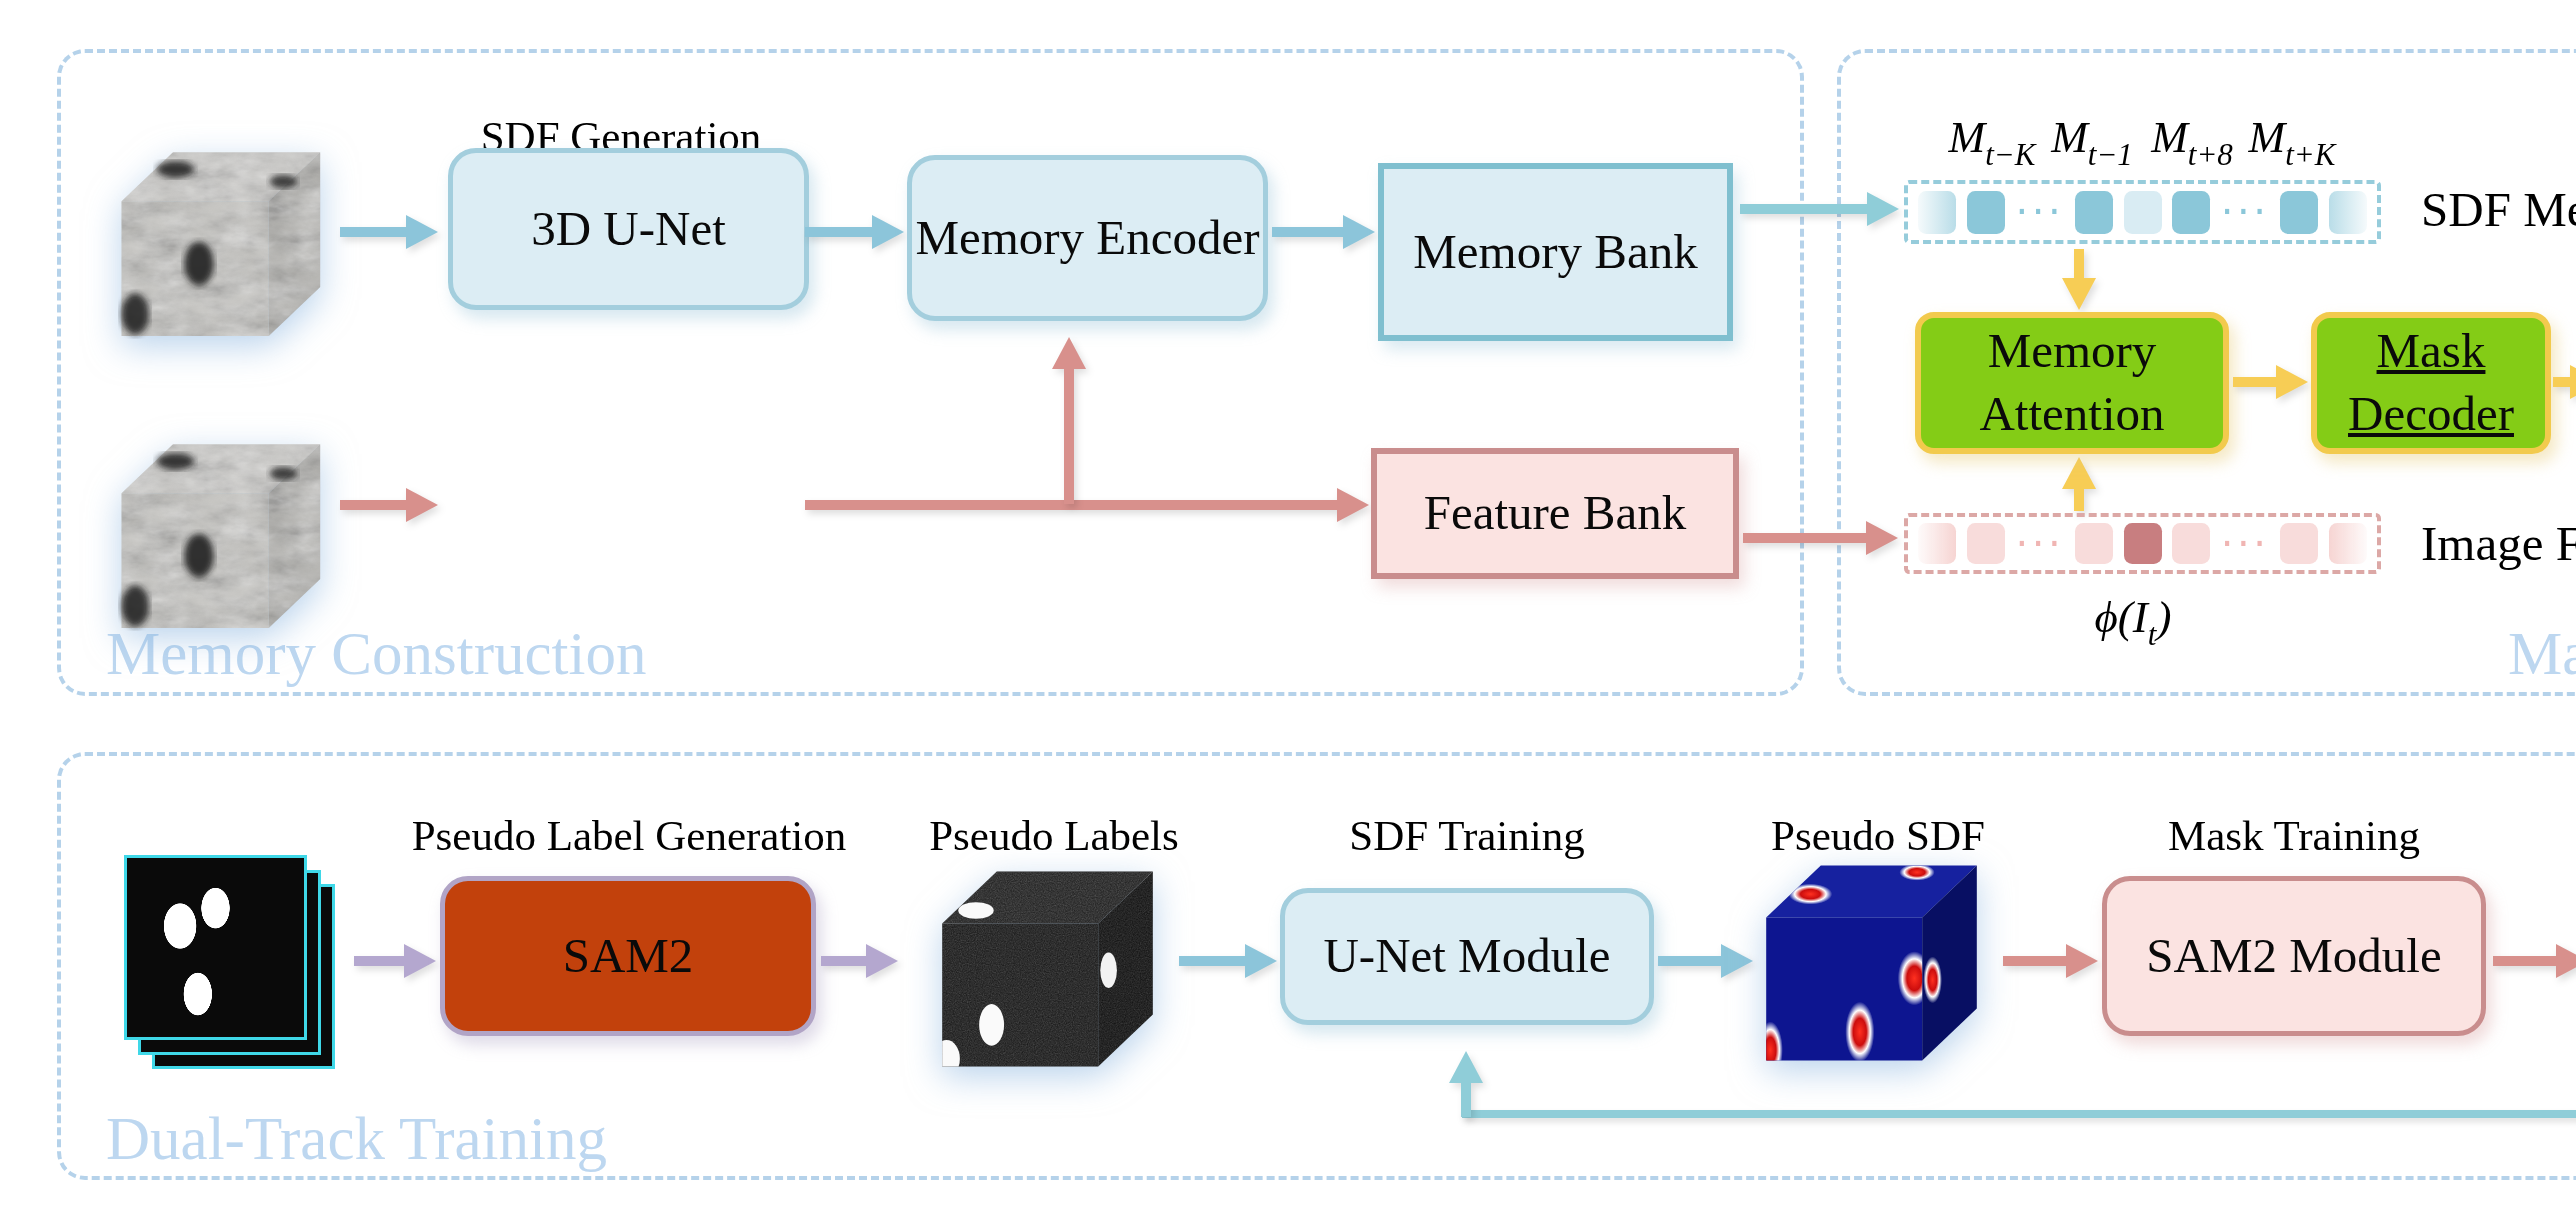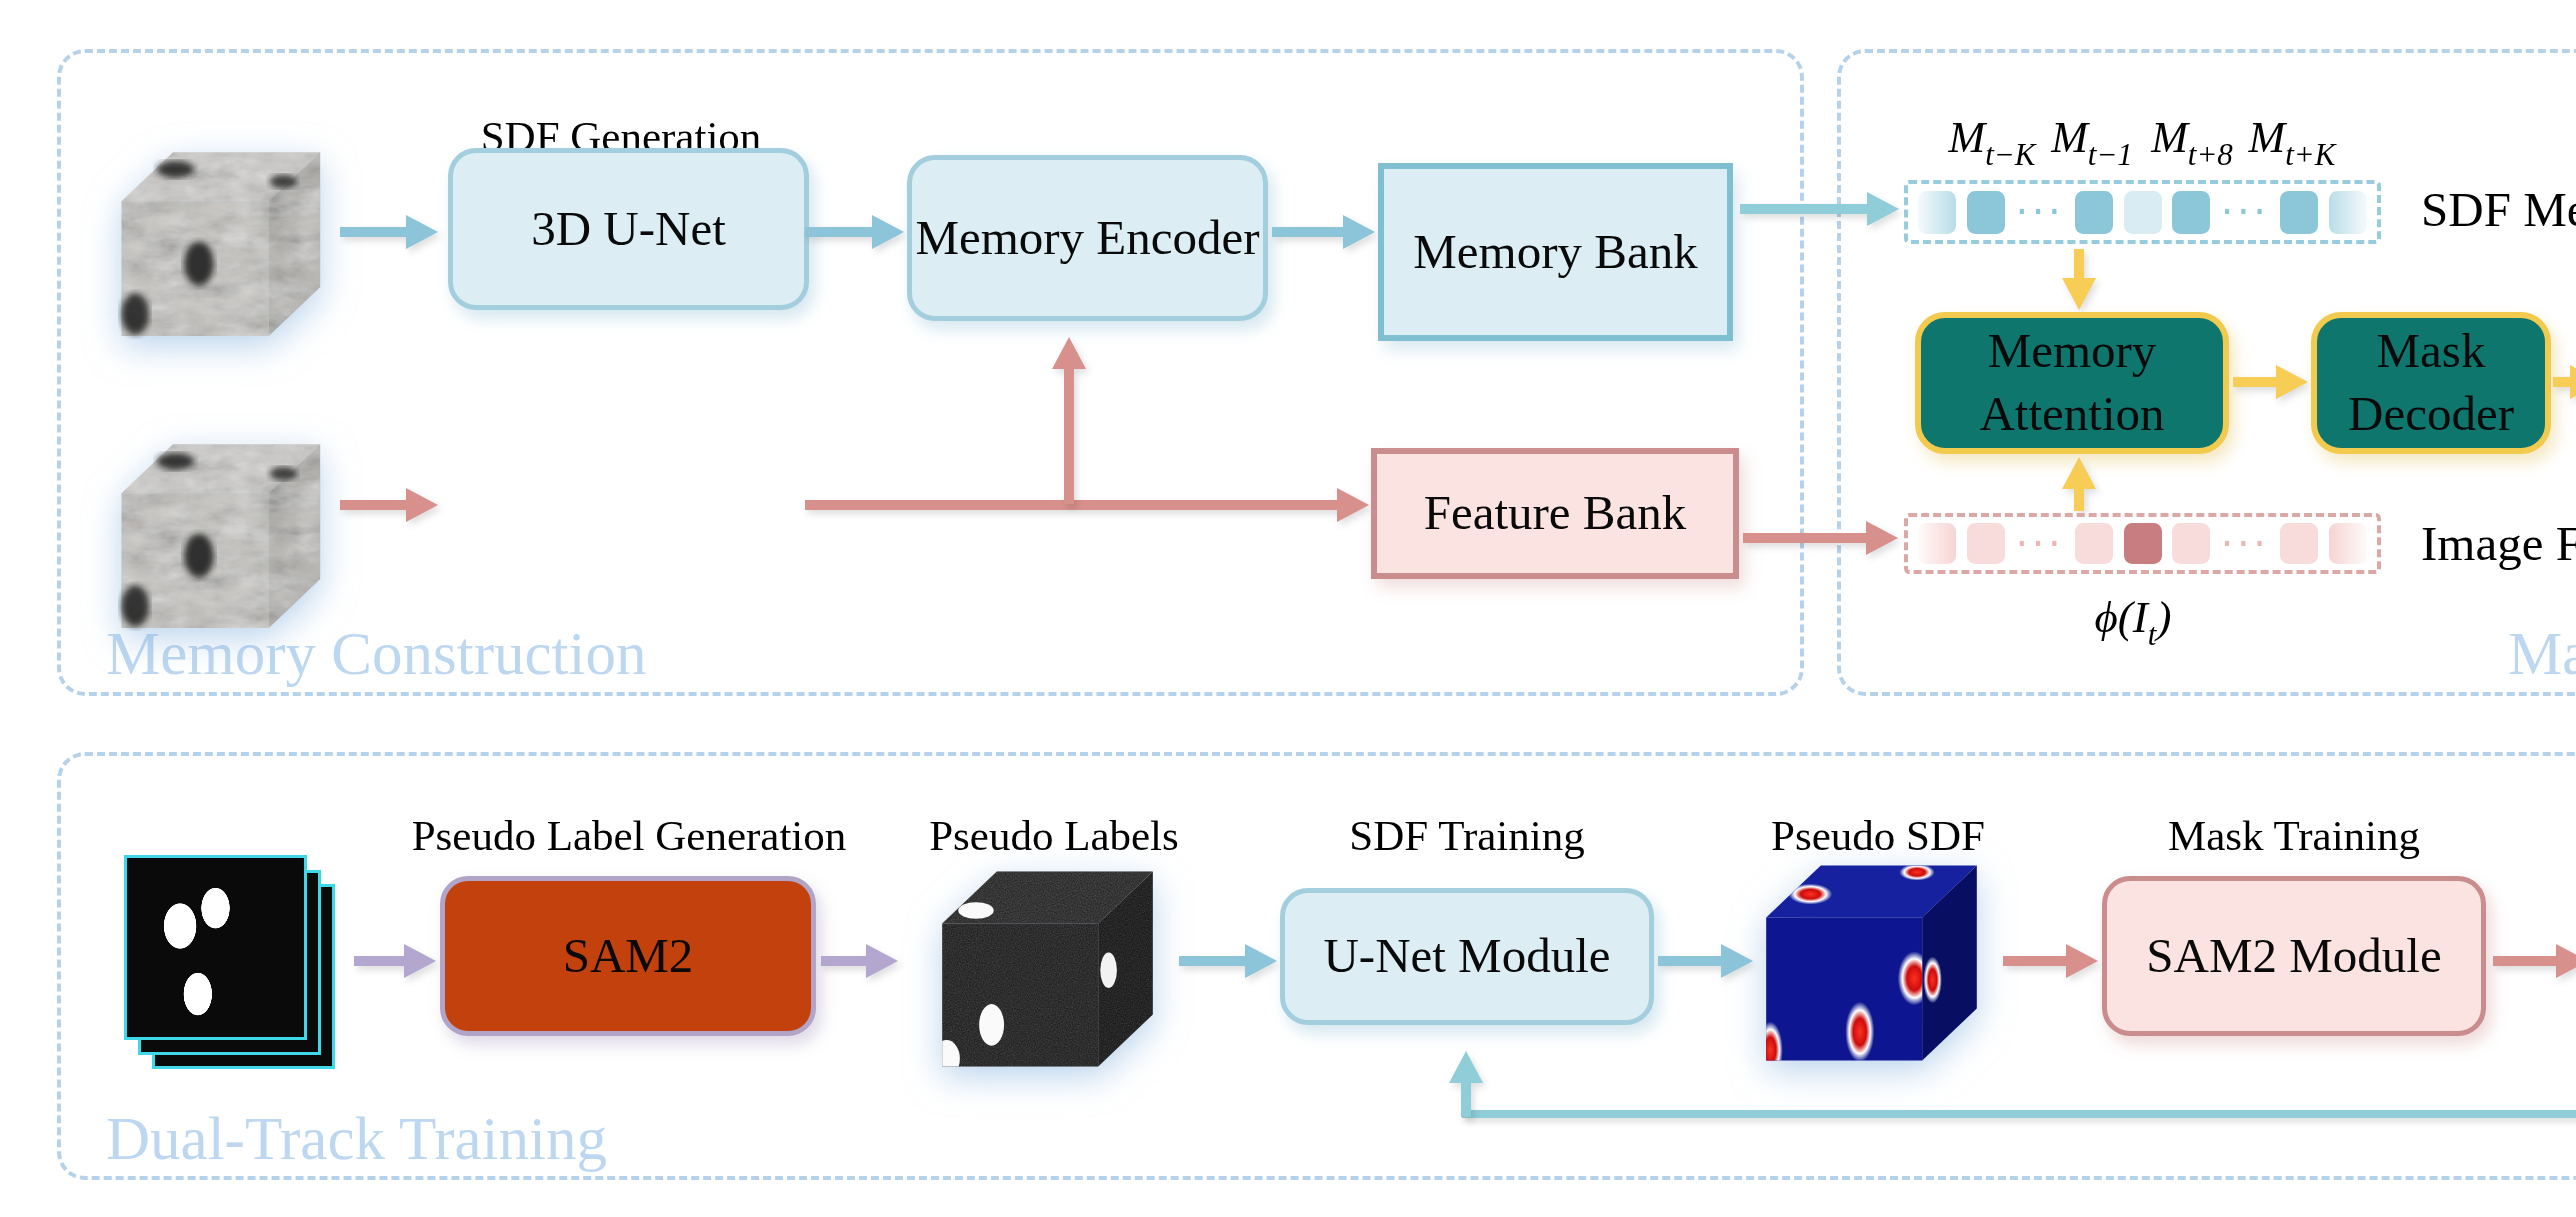--- a/index.html
+++ b/index.html
@@ -16,21 +16,21 @@
   .box{position:absolute;display:flex;align-items:center;justify-content:center;
        text-align:center;font-size:49px;line-height:1.28;color:#0a0a0a;}
   .box.blue{background:#dcedf4;border:5.7px solid #a3cedd;border-radius:28px;
             box-shadow:5.2px 8.2px 14.4px rgba(150,195,215,.38);}
   .box.blue-square{background:#dcedf4;border:6.7px solid #7fbfcf;border-radius:0;
             box-shadow:6.2px 9.3px 15.5px rgba(150,195,215,.38);}
   .box.pink{background:#fbe3e1;border:5.7px solid #c98d8d;border-radius:28px;
             box-shadow:5.2px 8.2px 14.4px rgba(215,160,160,.38);}
   .box.pink-square{background:#fbe3e1;border:6.7px solid #c98d8d;border-radius:0;
             box-shadow:6.2px 9.3px 15.5px rgba(215,160,160,.38);}
-  .box.yellow{background:#0f766e;border:6.7px solid #f2ca4d;border-radius:30px;
+  .box.yellow{background:#84cc16;border:6.7px solid #f2ca4d;border-radius:19px;
             box-shadow:5.2px 8.2px 14.4px rgba(230,200,110,.40);}
   .box.purple{background:#c2410c;border:5.7px solid #b1a4c6;border-radius:28px;
             box-shadow:5.2px 8.2px 14.4px rgba(170,160,195,.38);}
 
   
   .title{position:absolute;font-size:43px;color:#000000;white-space:nowrap;transform:translateX(-50%);}
 
   
   .ar{position:absolute;filter:drop-shadow(3.6px 4.6px 3.6px rgba(0,0,0,.13));}
   .ar .sh{position:absolute;left:0;top:-4.6px;height:9.3px;right:27px;background:currentColor;}
@@ -239,21 +239,21 @@
 
   <div class="box yellow" style="left:1915px;top:312px;width:314px;height:142px;">
     <span>Memory Attention</span>
   </div>
 
   <div class="ar" style="left:2233px;top:382px;width:75px;color:#f7cd55;">
       <div class="sh"></div>
       <div class="hd"></div>
     </div>
 
-  <div class="box yellow" style="left:2311px;top:312px;width:240px;height:142px;">
+  <div class="box yellow" style="left:2311px;top:312px;width:240px;height:142px;text-decoration:underline;">
     <span>Mask Decoder</span>
   </div>
 
   <div class="ar" style="left:2553px;top:382px;width:49px;color:#f7cd55;">
       <div class="sh"></div>
       <div class="hd"></div>
     </div>
 
   <div class="strip pink-s" style="left:1904px;top:513px;width:477px;height:61px;">
     <div class="tok pfadeL"></div>

